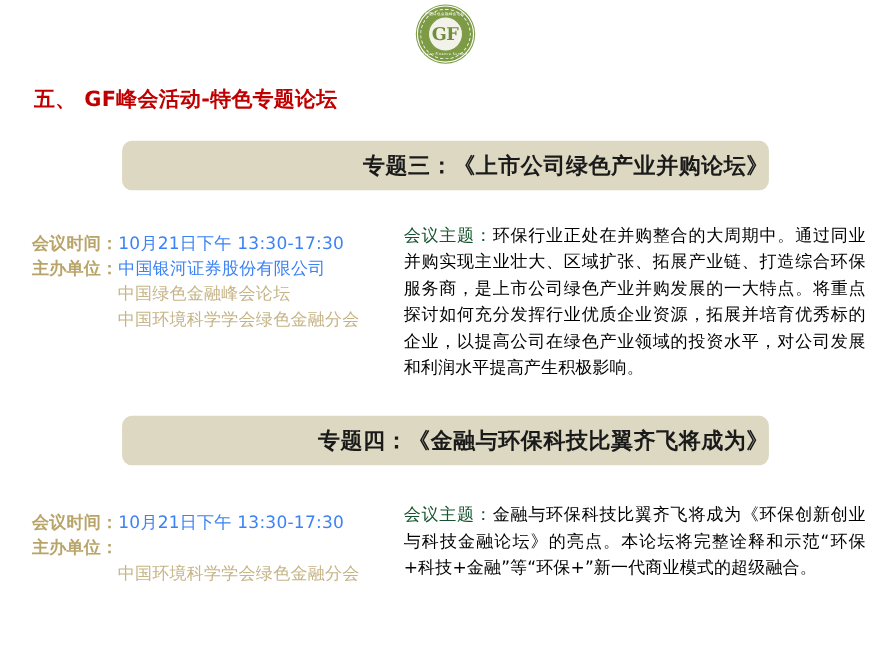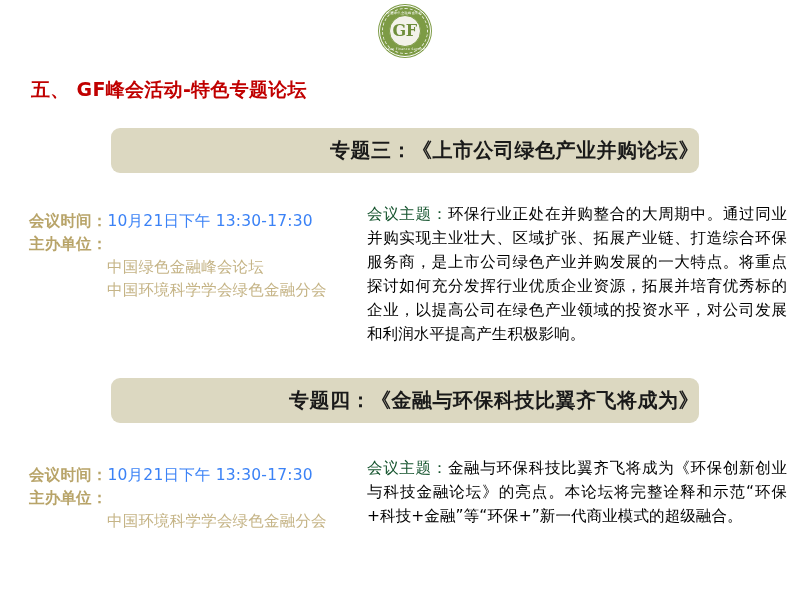--- a/index.html
+++ b/index.html
@@ -209,20 +209,21 @@
 </div>
 
 <div class="topic-body" style="top:186px;">
   <div class="col-left">
     <div class="meta-row">
       <span class="meta-label">会议时间：</span>
       <span class="meta-value">10月21日下午 13:30-17:30</span>
     </div>
     <div class="meta-row">
       <span class="meta-label">主办单位：</span>
+      <span class="meta-value">中国银河证券股份有限公司</span>
     </div>
     <div class="meta-extra">中国绿色金融峰会论坛</div>
     <div class="meta-extra">中国环境科学学会绿色金融分会</div>
   </div>
 
   <div class="col-right">
     <p class="theme-para"><span class="theme-label">会议主题：</span><span>环保行业正处在并购整合的大周期中。通过同业并购实现主业壮大、区域扩张、拓展产业链、打造综合环保服务商，是上市公司绿色产业并购发展的一大特点。将重点探讨如何充分发挥行业优质企业资源，拓展并培育优秀标的企业，以提高公司在绿色产业领域的投资水平，对公司发展和利润水平提高产生积极影响。</span></p>
   </div>
 </div>
 

